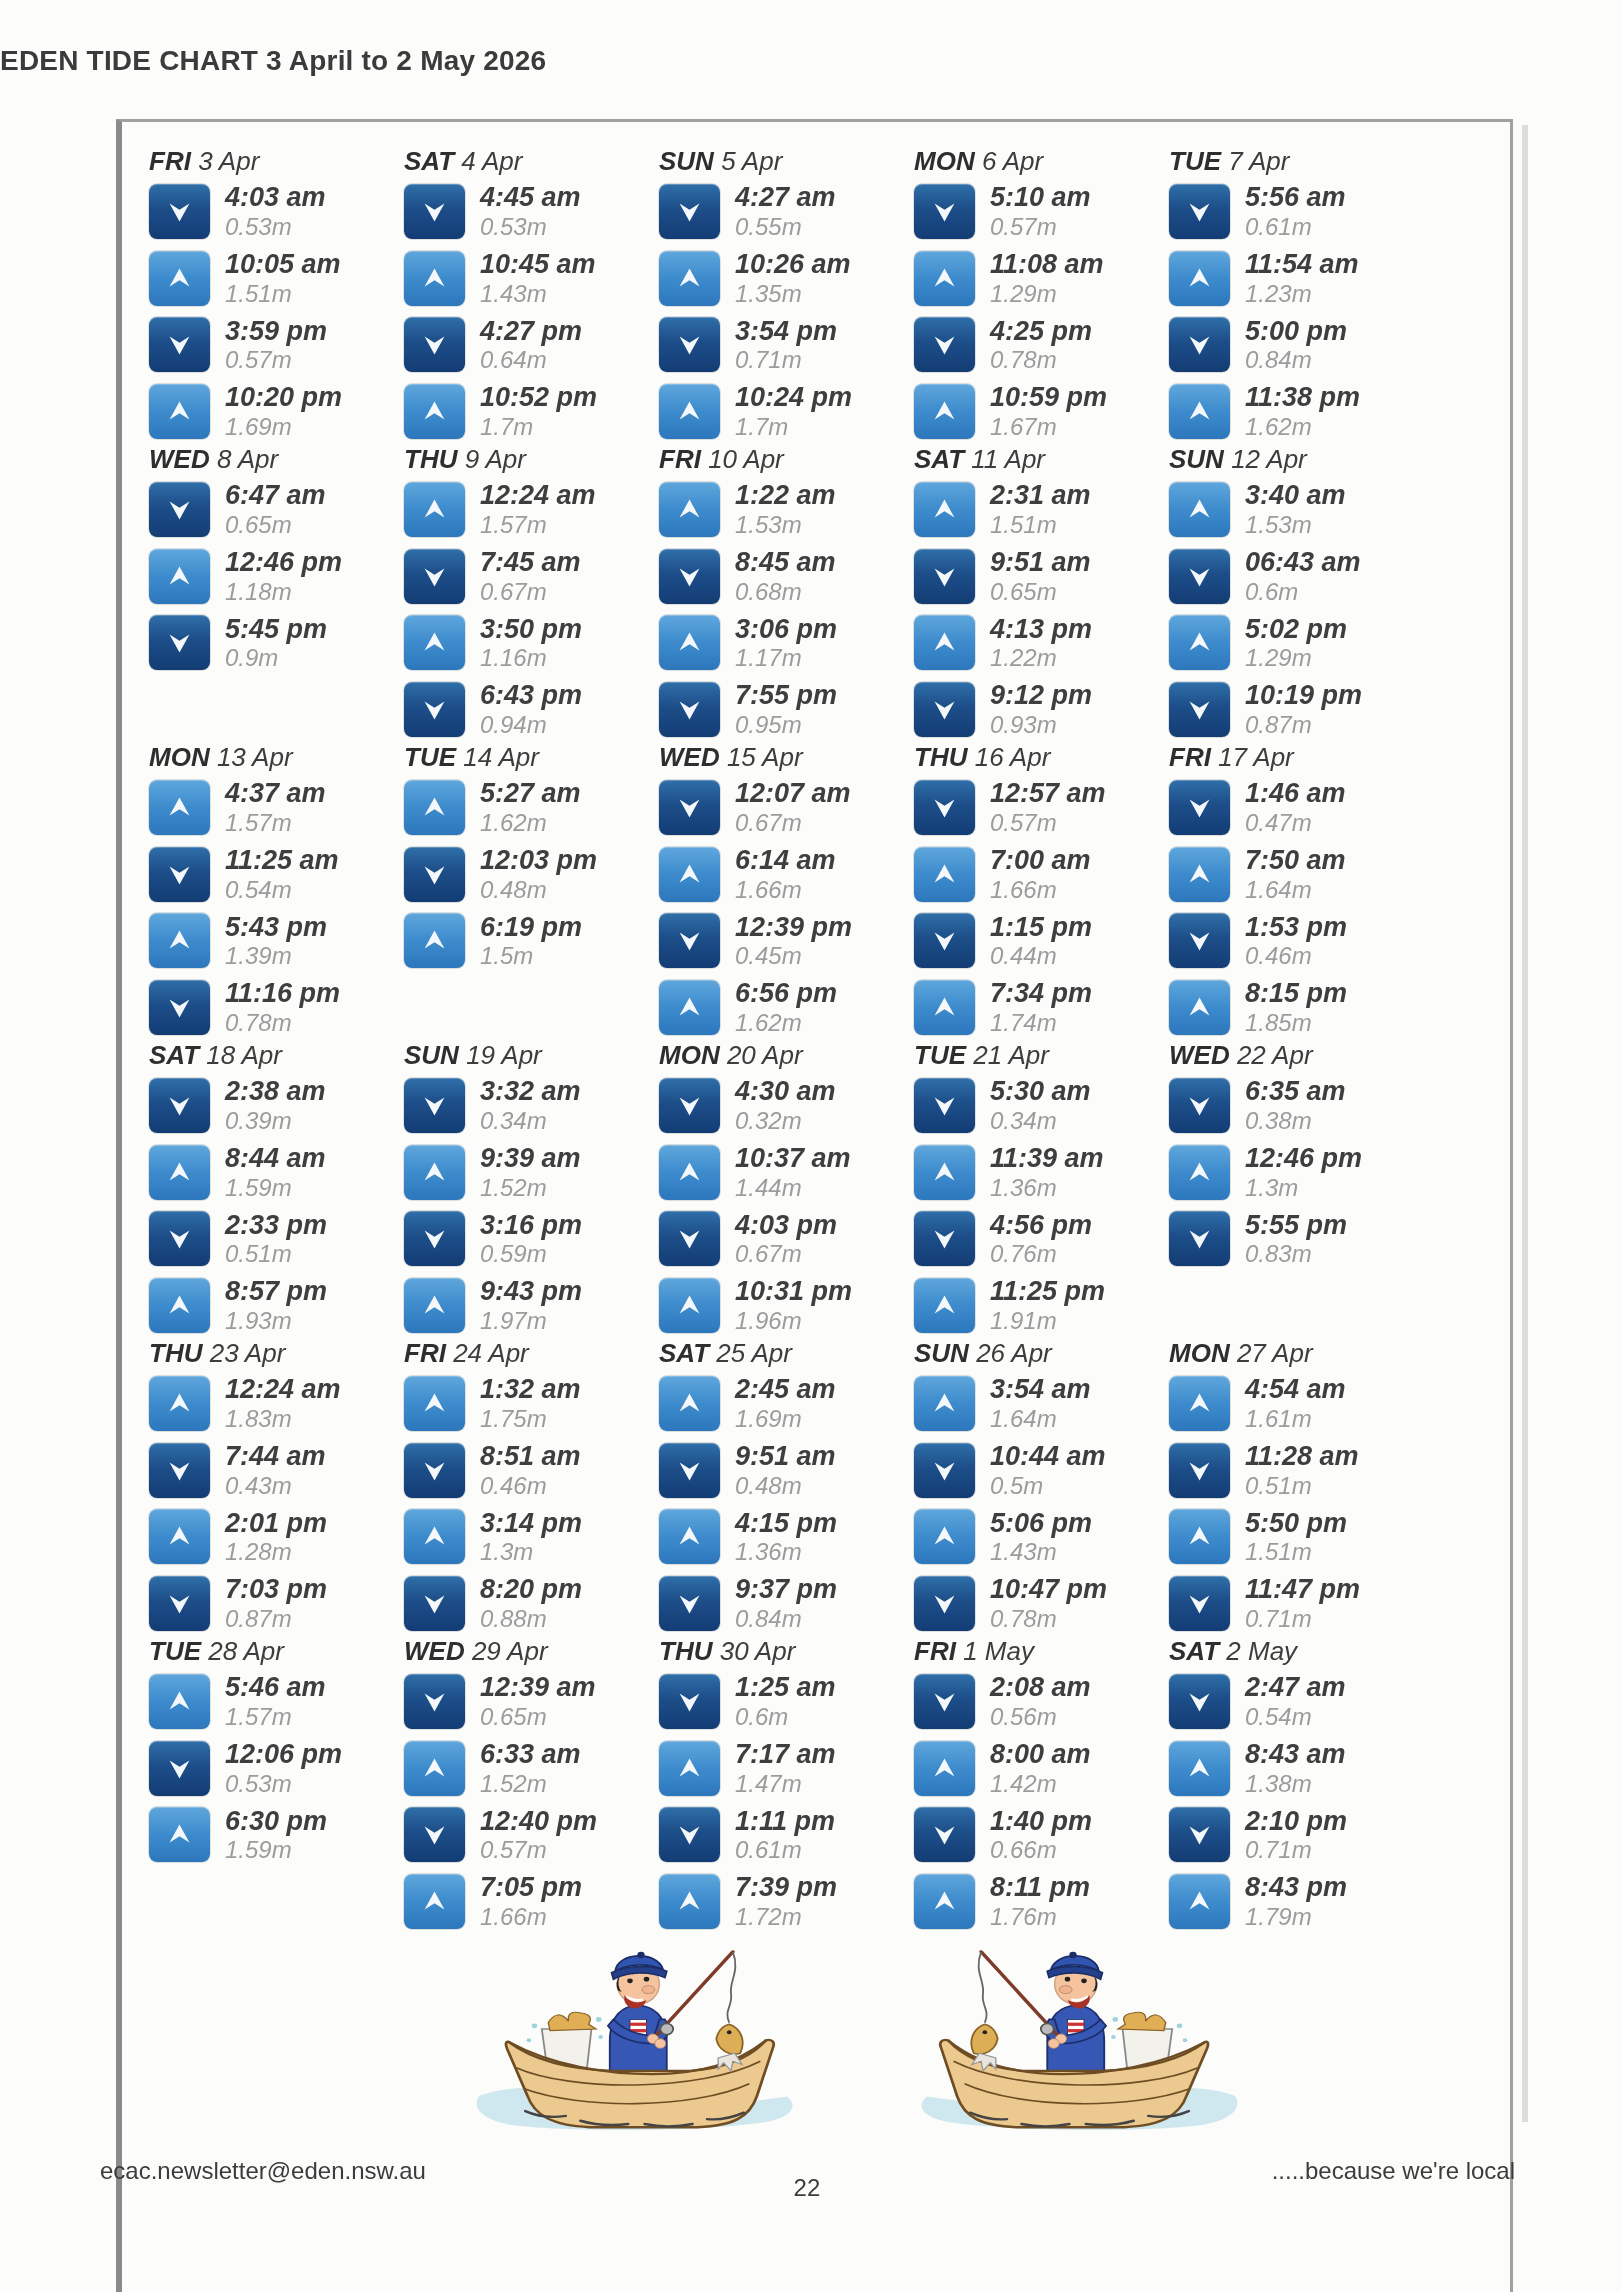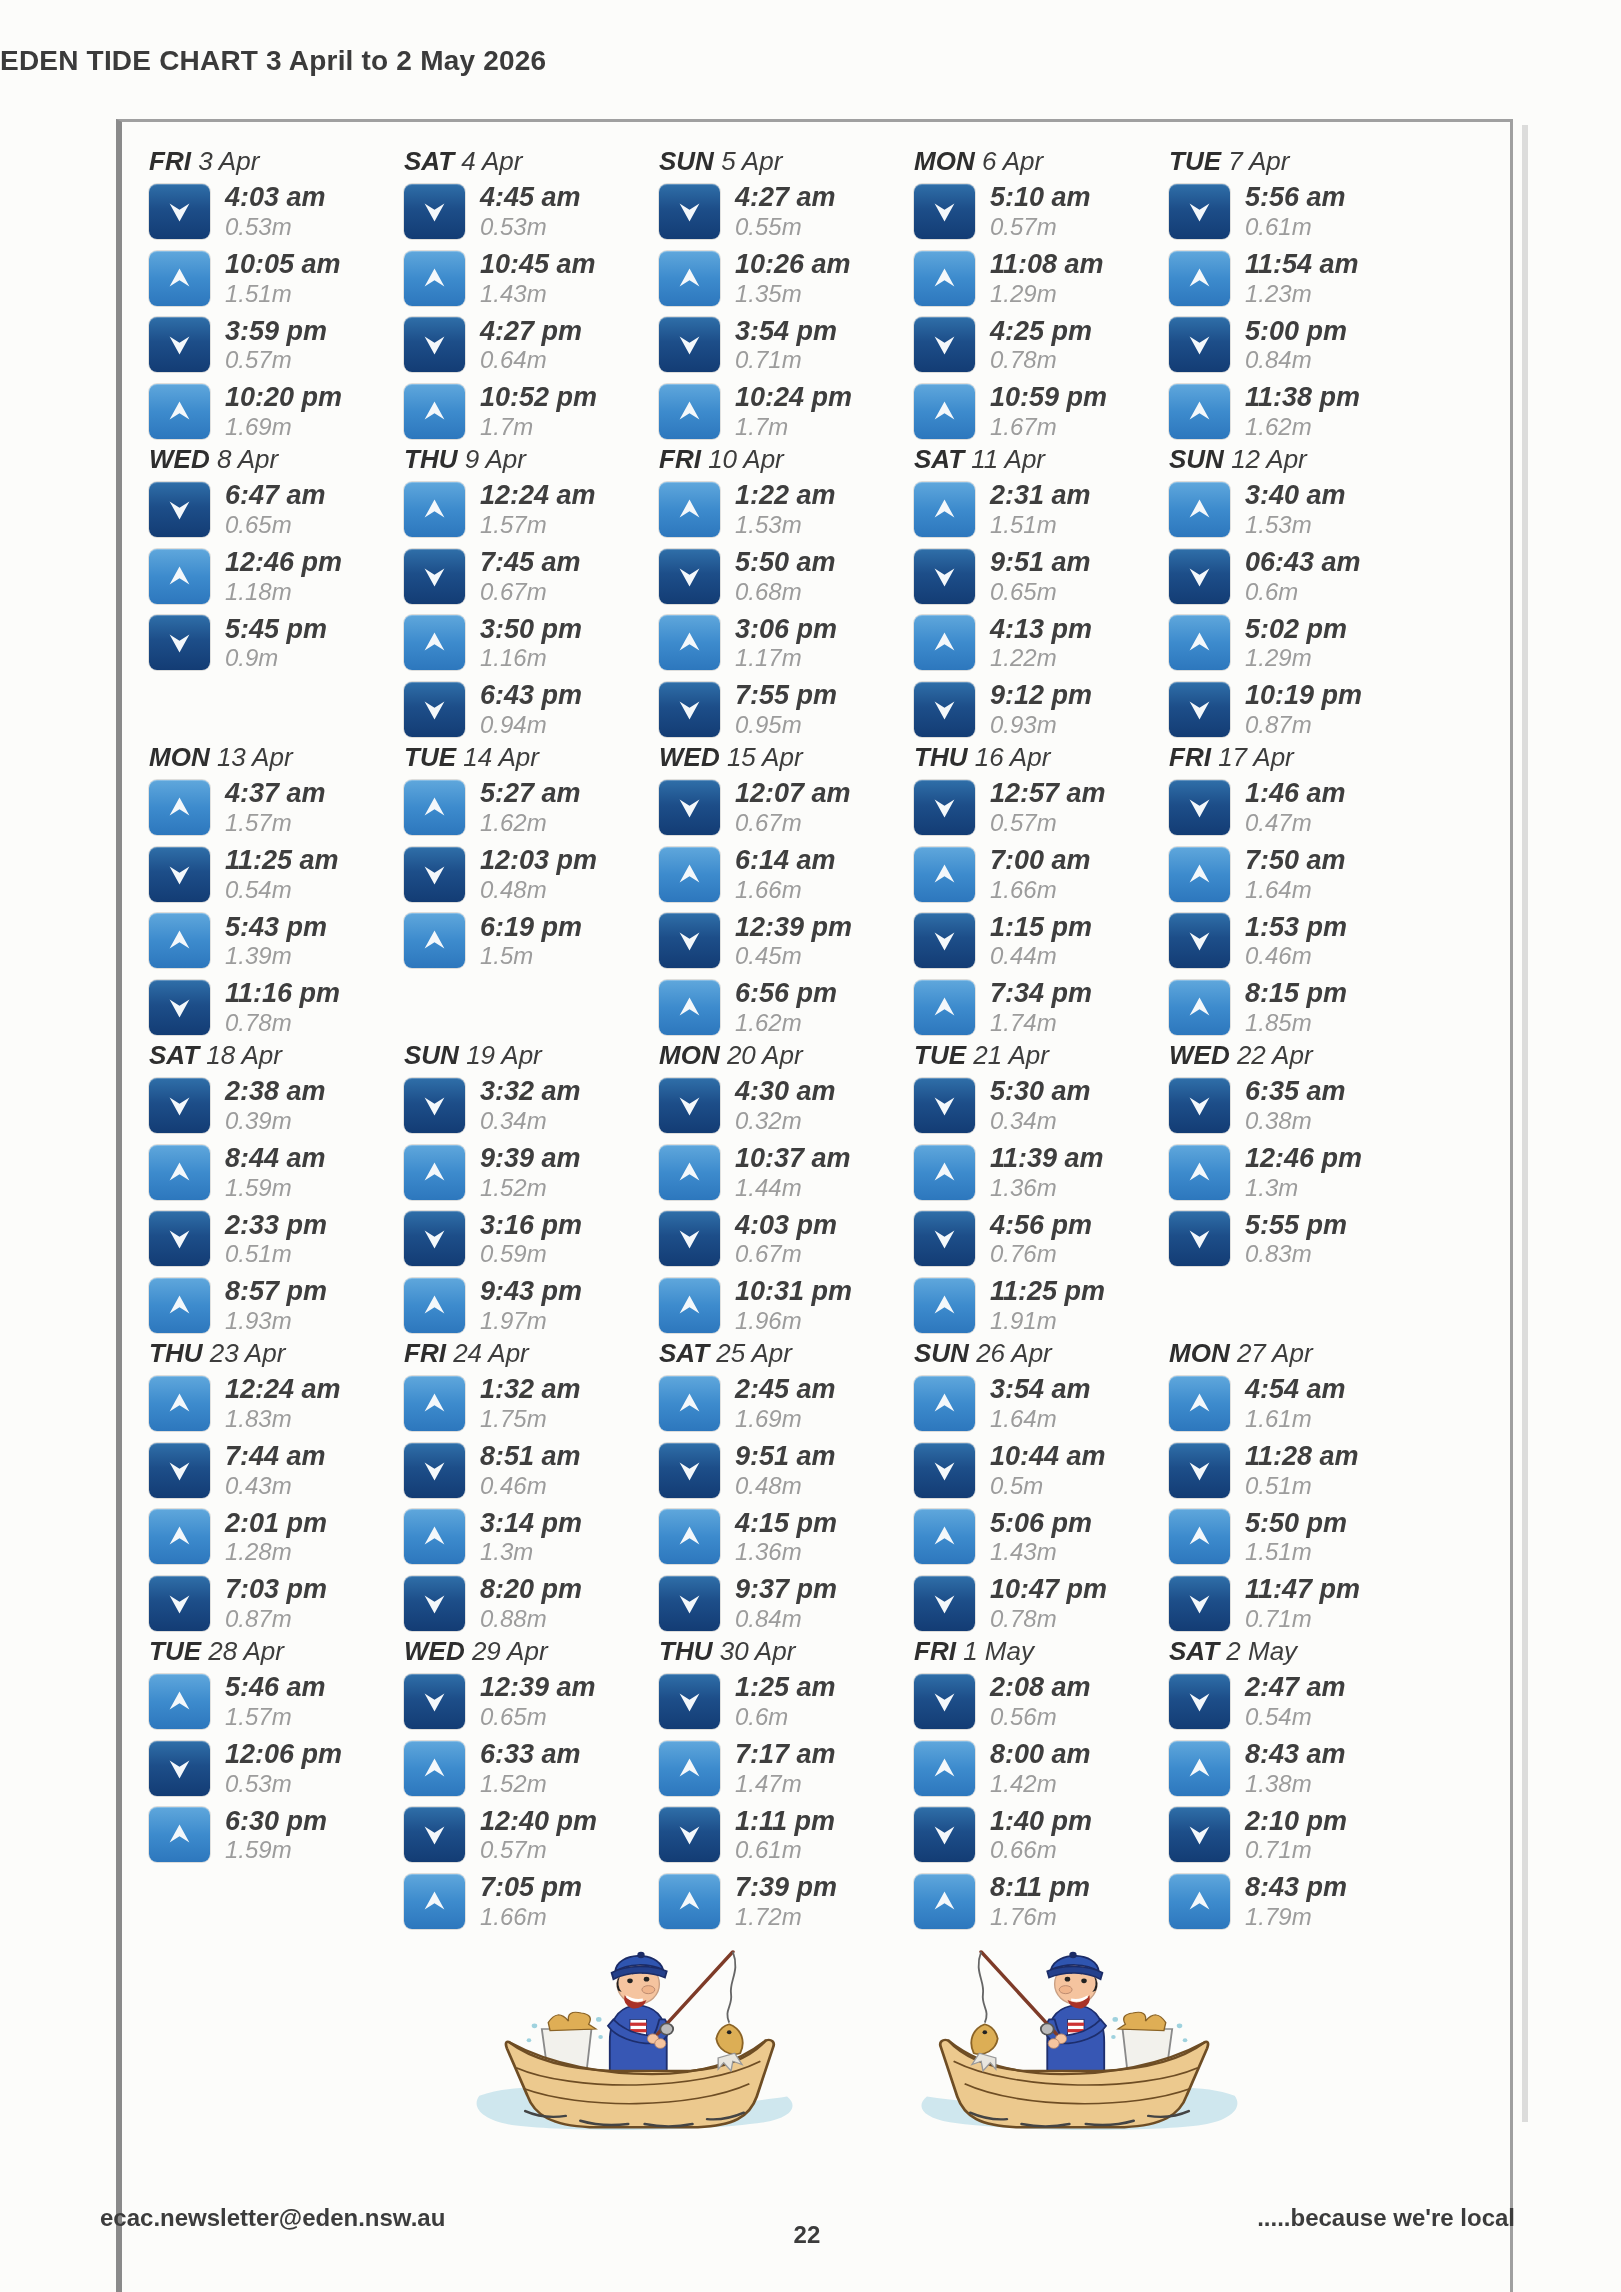--- a/index.html
+++ b/index.html
@@ -52,21 +52,21 @@
   .icon.low .up { display:none; }
   .icon.high .down { display:none; }
   .texts { display:flex; flex-direction:column; justify-content:center; }
   .time   { font-weight:700; font-size:27px; line-height:29.6px; color:var(--time-text,#3e3e3e); white-space:nowrap; }
   .height { font-size:24px; line-height:27px; color:var(--height-text,#9c9c9c); white-space:nowrap; }
   .boat { position:absolute; width:349px; height:193px; top:1817px; }
   .boat-1 { left:339px; }
   .boat-2 { left:782px; transform:scaleX(-1); }
   .footer {
     position:absolute; left:100px; right:106px; top:2157px; height:32px;
-    font-size:24px; font-weight:700; color:#3c3c3c;margin-top:47px;
+    font-size:24px; font-weight:400; color:#3c3c3c;
   }
   .footer .f-left  { position:absolute; left:0; top:0; }
   .footer .f-center{ position:absolute; left:50%; transform:translateX(-52%); top:17px; }
   .footer .f-right { position:absolute; right:0; top:0;text-align:right; }
   .defs-holder { position:absolute; width:0; height:0; overflow:hidden; }
 </style>
 </head>
 <body>
 
 <div class="page-title">EDEN TIDE CHART  3 April to 2 May 2026</div>
@@ -492,21 +492,21 @@
   </div>
 
   <div class="entry">
     <span class="icon low">
       <svg viewBox="0 0 30 30">
         <polygon class="up" points="15,4 26,24 15,17 4,24"></polygon>
         <polygon class="down" points="15,26 4,6 15,13 26,6"></polygon>
       </svg>
     </span>
     <span class="texts">
-      <span class="time">5:50 am</span>
+      <span class="time">8:45 am</span>
       <span class="height">0.68m</span>
     </span>
   </div>
 
   <div class="entry">
     <span class="icon high">
       <svg viewBox="0 0 30 30">
         <polygon class="up" points="15,4 26,24 15,17 4,24"></polygon>
         <polygon class="down" points="15,26 4,6 15,13 26,6"></polygon>
       </svg>

